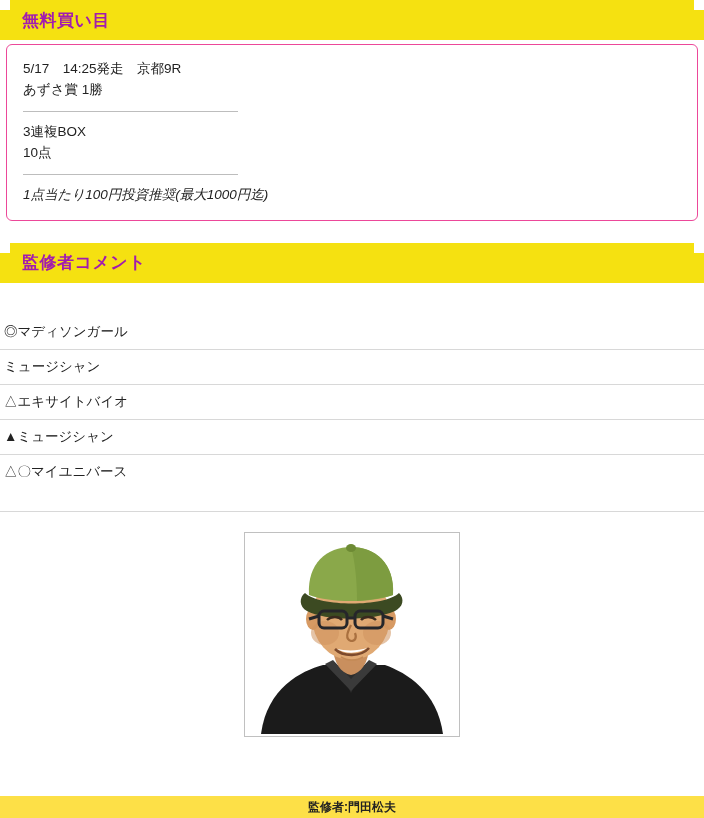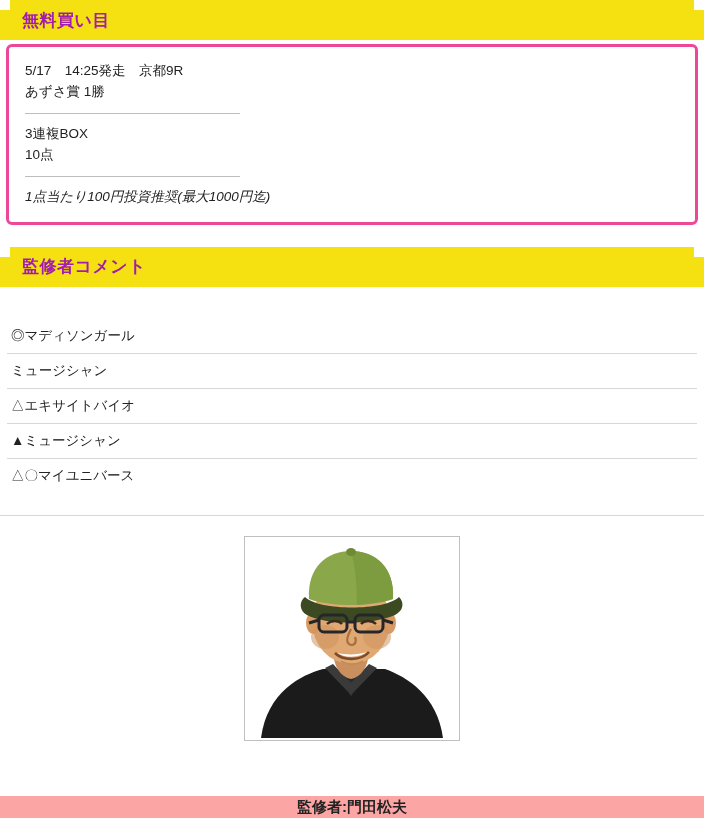--- a/index.html
+++ b/index.html
@@ -47,21 +47,21 @@
   .notch-left { left: 0; }
   .notch-right { right: 0; }
 
   
   #buyme-header {
     margin-top: 0;
   }
   .card {
     box-sizing: border-box;
     margin: 4px 6px 0 6px;
-    border: 3px solid #ec4899;
+    border: 1px solid #ec4899;
     border-radius: 6px;
     background: #ffffff;
     padding: 14px 16px 12px 16px;
   }
   .card .row {
     font-size: 13.5px;
     line-height: 1.55;
     color: #222222;
     padding-bottom: 10px;
   }
@@ -79,21 +79,21 @@
   }
 
   
   .spacer-lg {
     height: 22px;
   }
   #comment-header-wrap {
     margin-top: 0;
   }
   .comment-list {
-    margin: 7px;
+    margin: 0;
     padding: 0;
     list-style: none;
     text-align: center;
   }
   .comment-list li {
     box-sizing: border-box;
     height: 35px;
     display: flex;
     align-items: center;
     padding-left: 4px;
@@ -131,25 +131,25 @@
     display: block;
   }
 
   
   .caption-bar {
     position: absolute;
     left: 0;
     right: 0;
     bottom: 0;
     height: 22px;
-    background: #fca5a5;
+    background: #fde047;
     display: flex;
     align-items: center;
     justify-content: center;
-    font-size: 15px;
+    font-size: 12px;
     font-weight: bold;
     color: #222222;
   }
 </style>
 </head>
 <body>
 
 <div class="header-wrap">
   <div class="section-header" id="buyme-header">
     <span class="title">無料買い目</span>

